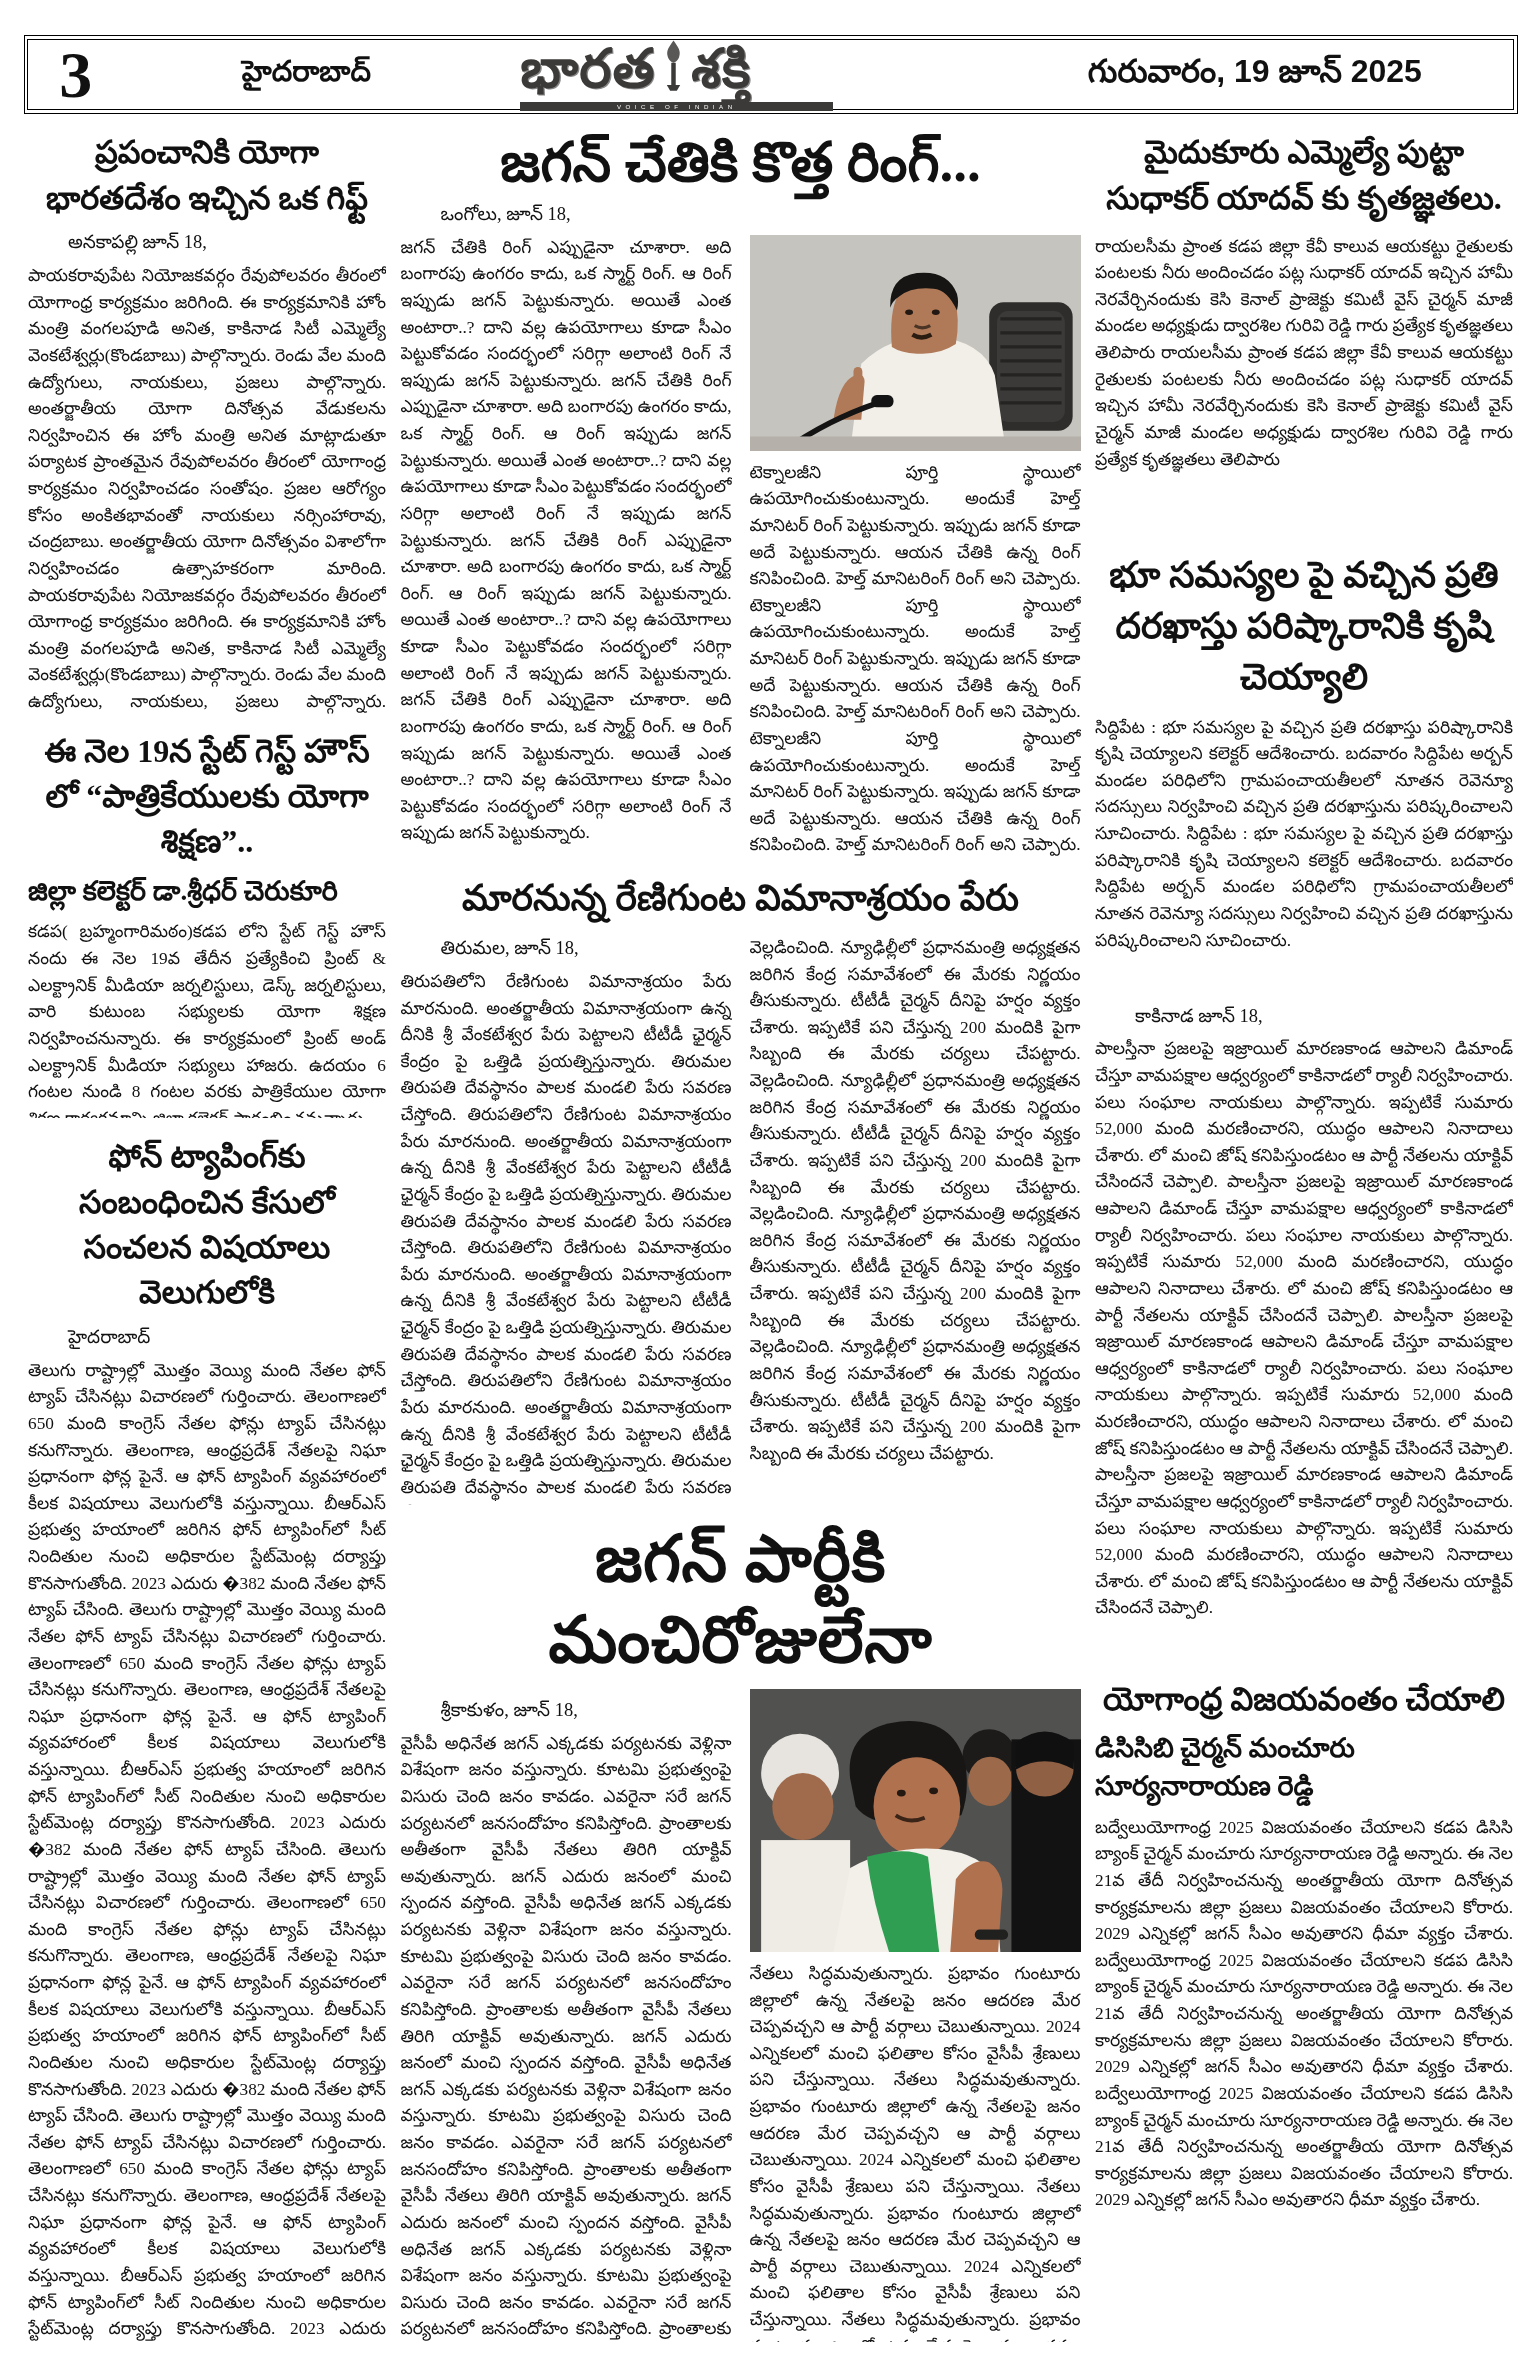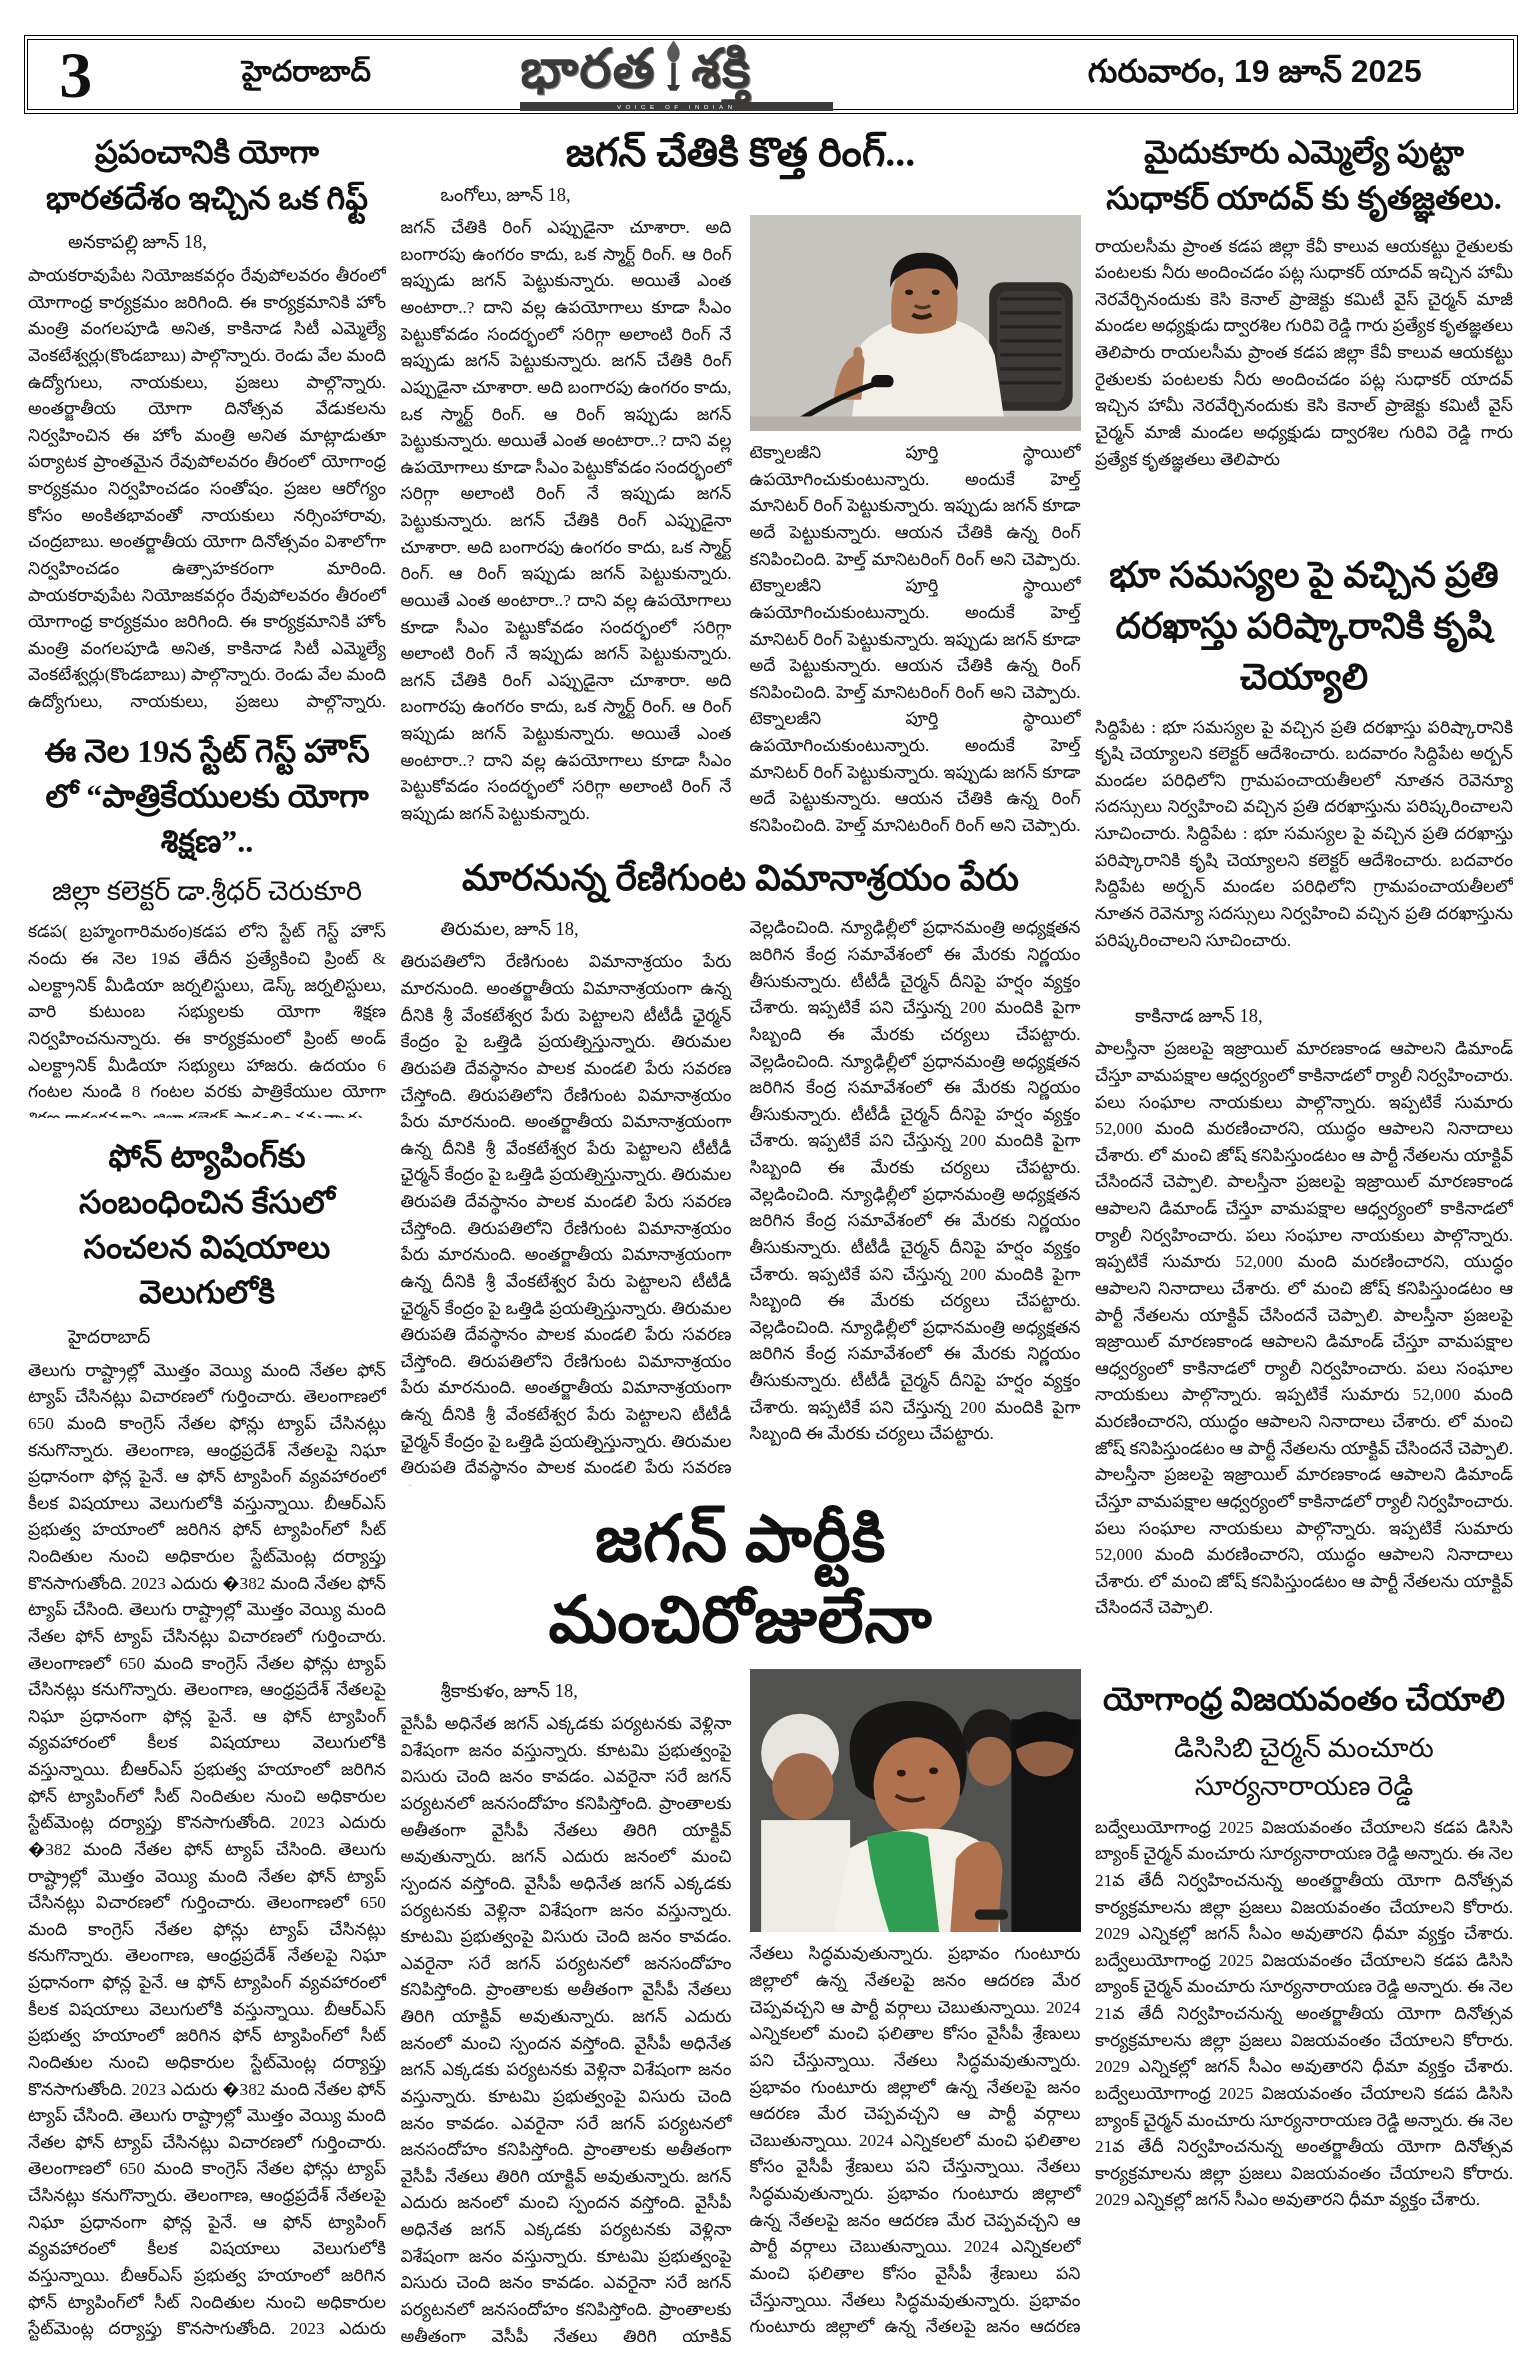--- a/index.html
+++ b/index.html
@@ -30,23 +30,23 @@
     display:flex; gap:14.5px;
   }
   .col{display:flex; flex-direction:column; overflow:hidden;}
   .col-left{width:358px; flex:none;}
   .col-center{width:680px; flex:none;}
   .col-right{flex:1;}
   
   .headline{font-weight:bold; text-align:center; line-height:1.42;}
   .h-small{font-size:32px;}
   .h-med{font-size:36px;}
-  .h-big{font-size:40px; line-height:1.3;}
+  .h-big{font-size:55px; line-height:1.3;}
   .h-huge{font-size:65px; line-height:1.25; letter-spacing:0.6px;}
-  .subhead{font-weight:normal; text-align:center; font-size:27px; line-height:1.4; margin-top:7.8px;}
+  .subhead{font-weight:bold; font-size:27px; line-height:1.4; margin-top:7.8px;}
   .dateline{font-size:18.5px; padding-left:40px; margin:11.2px 0 5.6px 0;}
   .body{font-size:17.3px; line-height:1.54; text-align:justify; overflow:hidden; word-break:break-word;}
   .grow{flex:1 1 auto;}
   .row{display:flex; gap:18px; overflow:hidden;}
   .subcol{flex:1; overflow:hidden; display:flex; flex-direction:column;}
   .photo{width:100%; display:block; background:#c8c5c0;}
   .spacer-sm{height:9px; flex:none;}
 </style>
 </head>
 <body>

